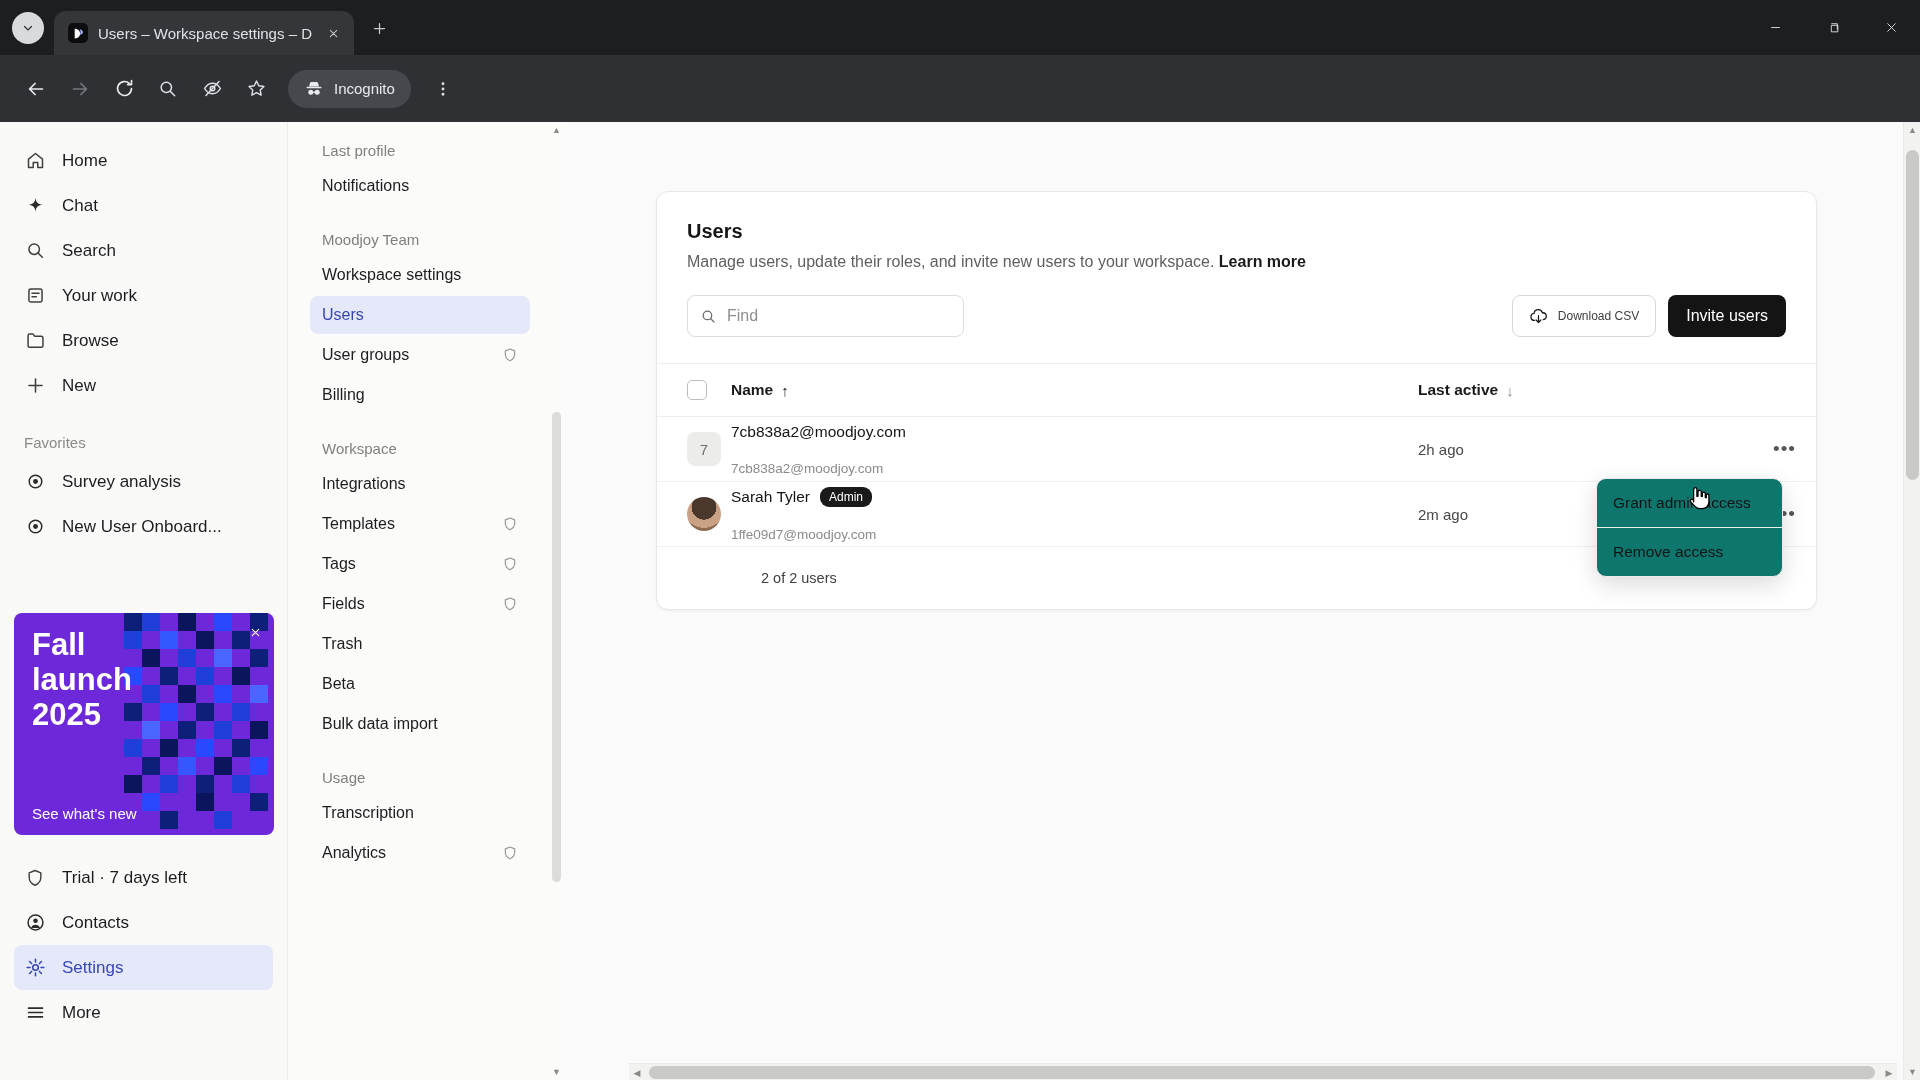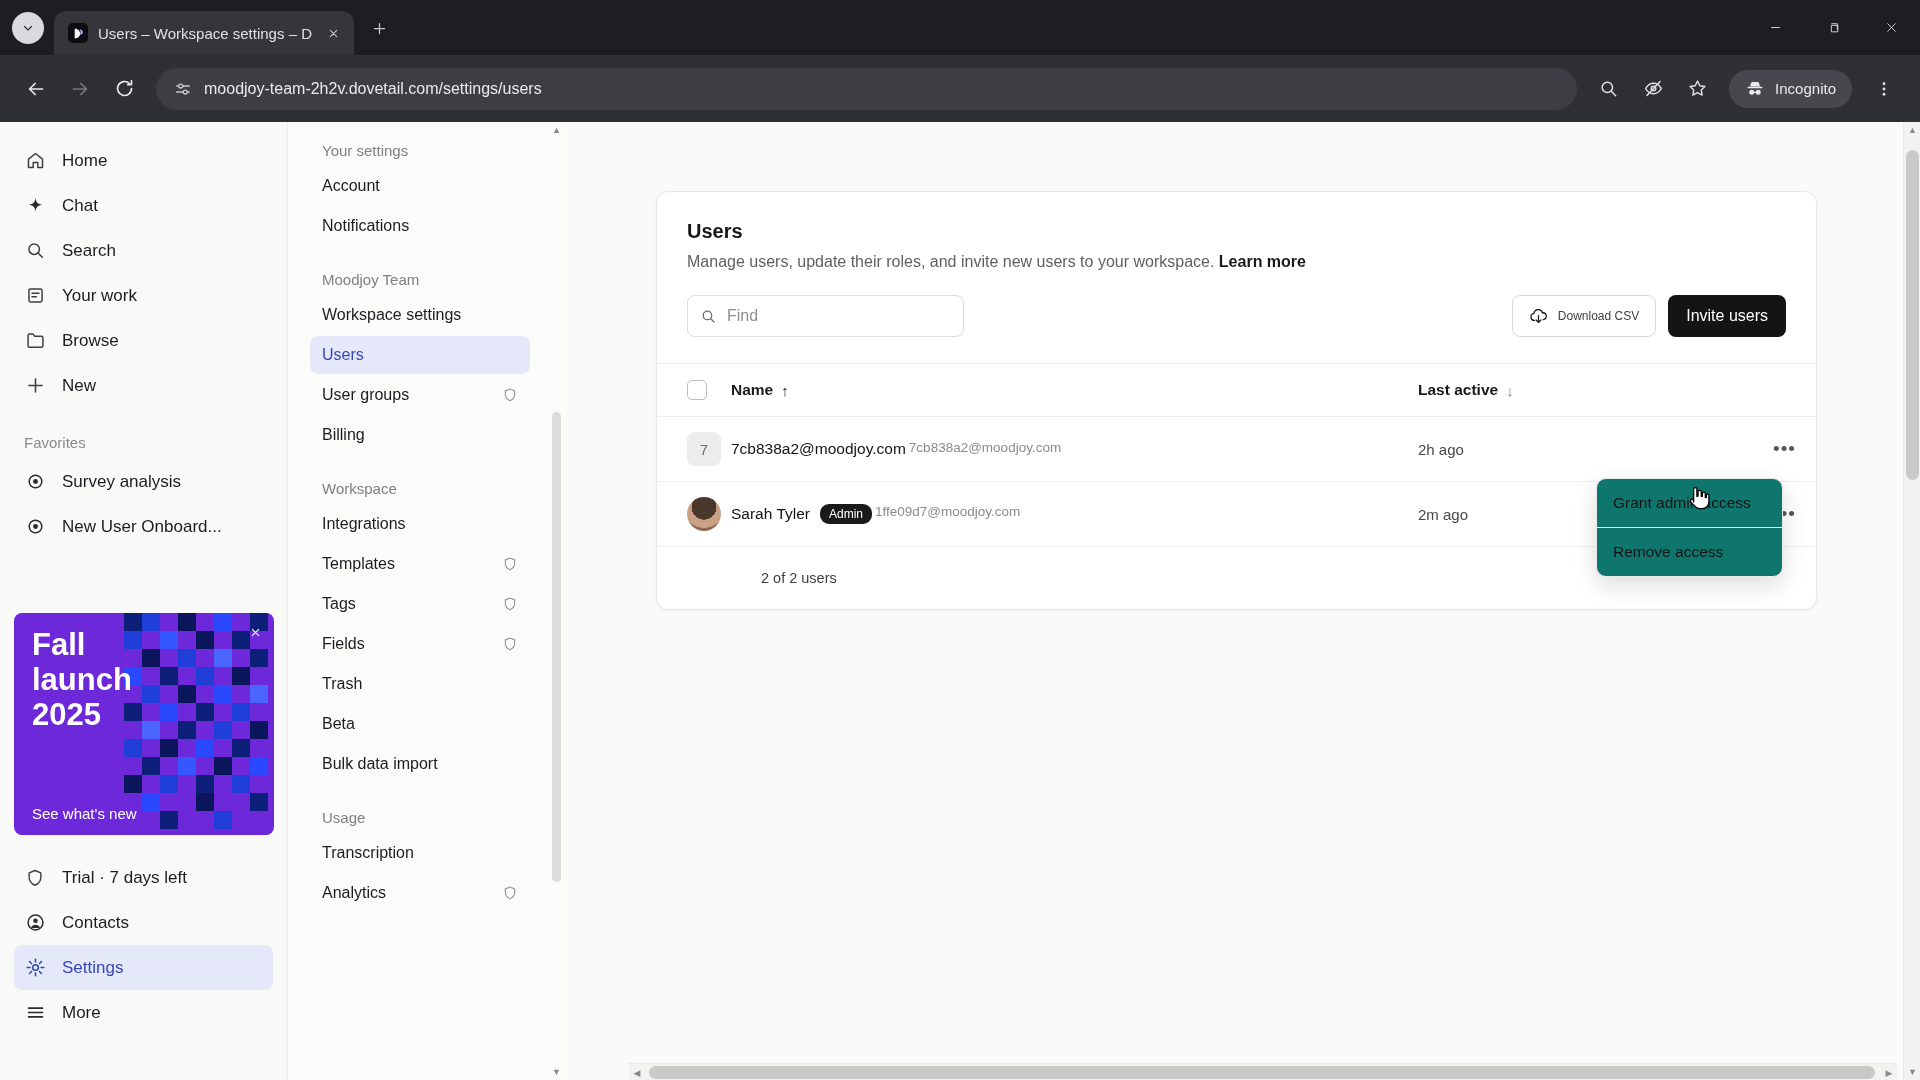--- a/index.html
+++ b/index.html
@@ -84,21 +84,21 @@
   .cell-lead { width:44px; flex:none; }
   .cell-name { width:687px; flex:none; display:flex; align-items:center; gap:8px; }
   .cell-last { width:349px; flex:none; display:flex; align-items:center; gap:8px; }
   .sort-up { font-size:15px; color:#1a1a1a; }
   .sort-down { font-size:15px; color:#8d8d8b; }
   .checkbox { width:20px; height:20px; border:1.5px solid #bcbcba; border-radius:5px; background:#fff; cursor:pointer; }
 
   .trow { display:flex; align-items:center; height:65px; padding:0 30px; border-bottom:1px solid #f0f0ee; }
   .avatar-sq { width:34px; height:34px; border-radius:8px; background:#ececea; color:#6f6f6d; font-size:15px; display:flex; align-items:center; justify-content:center; }
   .avatar-ph { width:34px; height:34px; border-radius:50%; background:radial-gradient(circle at 50% 30%, #4a382c 0 42%, #caa184 43% 70%, #8d6b52 71%); }
-  .uname-wrap { display:flex; flex-direction:row; gap:3px; }
+  .uname-wrap { display:flex; flex-direction:column; gap:20px; }
   .uname-line { display:flex; align-items:center; gap:10px; }
   .uname { font-size:15.5px; color:#141414; }
   .uemail { font-size:13.5px; color:#8b8b89; }
   .admin-pill { background:#1a1a1a; color:#fff; font-size:12px; padding:3px 9px; border-radius:9px; }
   .last-text { font-size:15px; color:#48484a; }
   .kebab { margin-left:auto; border:none; background:transparent; color:#55555a; font-size:19px; letter-spacing:1px; cursor:pointer; padding:4px 6px; }
   .tfoot { height:62px; display:flex; align-items:center; padding:0 30px 0 104px; font-size:14.5px; color:#404040; }
 
   
   .ctx-menu { position:absolute; left:1031px; top:356px; width:187px; background:#0f766e; border:1px solid #ebebe9; border-radius:10px;
@@ -168,30 +168,20 @@
       <svg width="22" height="22" viewBox="0 0 24 24">
           <path d="M5 12h13M13 6l6 6-6 6" stroke="#75777b" stroke-width="1.9" fill="none" stroke-linecap="round" stroke-linejoin="round"></path>
         </svg>
     </button>
     <button class="nav-btn">
       <svg width="21" height="21" viewBox="0 0 24 24">
           <path d="M20 12a8 8 0 1 1-2.34-5.66" stroke="#e8eaed" stroke-width="1.9" fill="none" stroke-linecap="round"></path>
           <path d="M20 3v4.5h-4.5" fill="none" stroke="#e8eaed" stroke-width="1.9" stroke-linecap="round" stroke-linejoin="round"></path>
         </svg>
     </button>
-    <div class="omnibox">
-      <span>
-        <svg width="18" height="18" viewBox="0 0 24 24">
-            <path d="M3 8h18M3 16h18" stroke="#c7c9cc" stroke-width="1.8"></path>
-            <circle cx="9" cy="8" r="2.6" fill="#3c3e43" stroke="#c7c9cc" stroke-width="1.8"></circle>
-            <circle cx="15" cy="16" r="2.6" fill="#3c3e43" stroke="#c7c9cc" stroke-width="1.8"></circle>
-          </svg>
-      </span>
-      <span class="url-text">moodjoy-team-2h2v.dovetail.com/settings/users</span>
-    </div>
     <button class="nav-btn">
       <svg width="20" height="20" viewBox="0 0 24 24">
           <circle cx="10" cy="10" r="6.2" fill="none" stroke="#dfe1e5" stroke-width="1.8"></circle>
           <path d="M15 15l5 5" stroke="#dfe1e5" stroke-width="1.8" stroke-linecap="round"></path>
         </svg>
     </button>
     <button class="nav-btn">
       <svg width="21" height="21" viewBox="0 0 24 24">
           <path d="M3 12s3.5-6 9-6 9 6 9 6-3.5 6-9 6-9-6-9-6z" fill="none" stroke="#dfe1e5" stroke-width="1.7"></path>
           <circle cx="12" cy="12" r="2.6" fill="none" stroke="#dfe1e5" stroke-width="1.7"></circle>
@@ -392,24 +382,21 @@
             <svg width="21" height="21" viewBox="0 0 24 24">
               <path d="M4 7h16M4 12h16M4 17h16" stroke="#2b2b29" stroke-width="1.8" stroke-linecap="round"></path>
             </svg>
           </span>
         <span>More</span>
       </div>
     </div>
   </aside>
 
   <nav class="settings-nav">
-    <div class="nav-header first">Your settings</div>
-    <div class="nav-item">
-        <span>Account</span>
-      </div>
+    <div class="nav-header first">Last profile</div>
     <div class="nav-item">
         <span>Notifications</span>
       </div>
 
     <div class="nav-header">Moodjoy Team</div>
     <div class="nav-item">
         <span>Workspace settings</span>
       </div>
     <div class="nav-item active">
         <span>Users</span>

